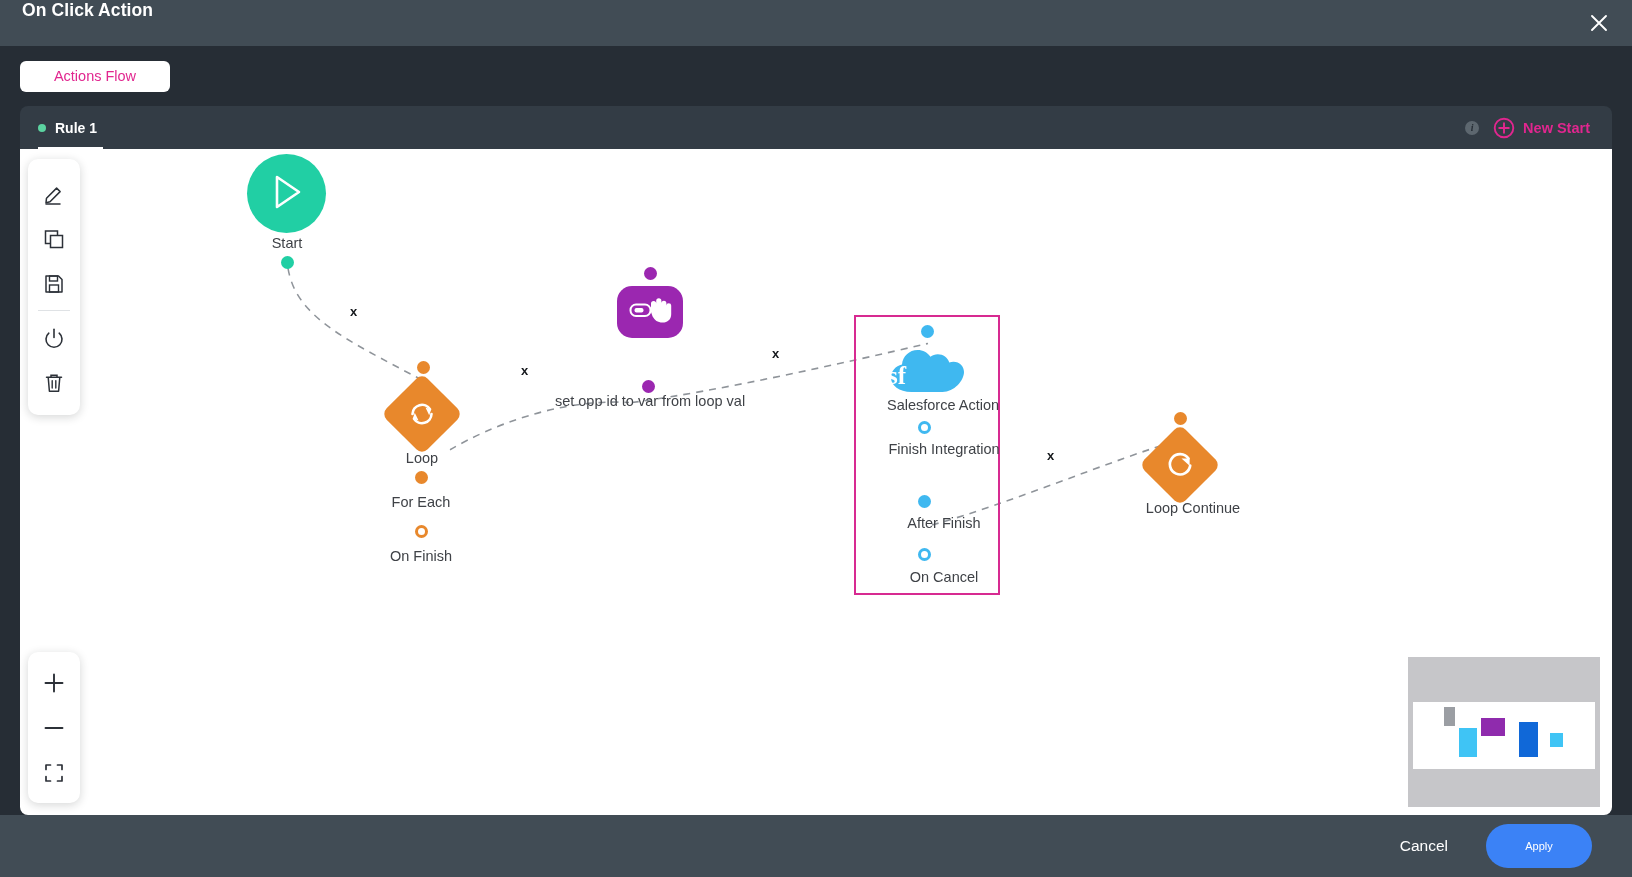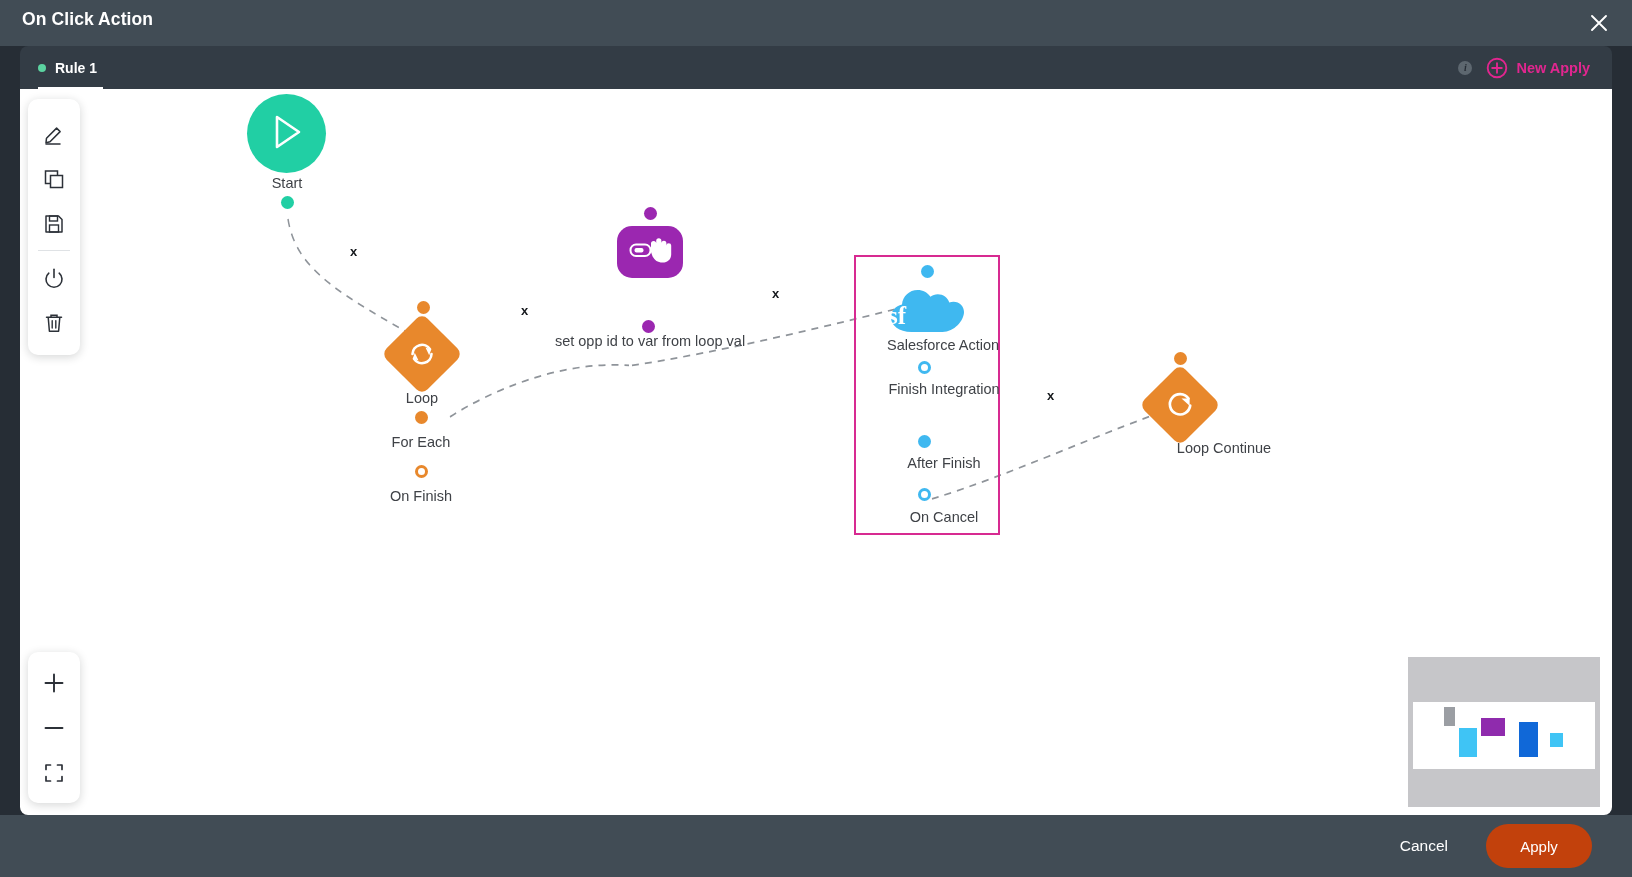--- a/index.html
+++ b/index.html
@@ -21,22 +21,22 @@
     flex-direction: column;
   }
 
   
   .titlebar {
     position: relative;
     height: 46px;
     flex: 0 0 46px;
     background: #414c55;
     display: flex;
-    align-items: flex-end;
-    padding: 16px 22px;
+    align-items: flex-start;
+    padding: 0 22px;
   }
   .titlebar-title {
     color: #ffffff;
     font-size: 17.5px;
     font-weight: bold;
     letter-spacing: 0.1px;
   }
   .close-btn {
     position: absolute;
     right: 20px;
@@ -284,23 +284,23 @@
   .btn-cancel {
     color: #ffffff;
     font-size: 15.5px;
     background: none;
     border: none;
     cursor: pointer;
     font-family: "Liberation Sans", sans-serif;
     padding: 8px 12px;
   }
   .btn-apply {
-    background: #c2410c;
+    background: #3b82f6;
     color: #ffffff;
-    font-size: 15px;
+    font-size: 11px;
     border: none;
     border-radius: 22px;
     width: 106px;
     height: 44px;
     cursor: pointer;
     font-family: "Liberation Sans", sans-serif;
   }
 </style>
 </head>
 <body>
@@ -309,37 +309,42 @@
 
   <div class="titlebar">
     <span class="titlebar-title">On Click Action</span>
     <div class="close-btn">
       <svg width="18" height="18" viewBox="0 0 18 18">
         <path d="M2 2 L16 16 M16 2 L2 16" stroke="#ffffff" stroke-width="1.9" fill="none" stroke-linecap="round"></path>
       </svg>
     </div>
   </div>
 
+  <div class="flowtabs">
+    <div class="flowtab">
+      <span>Actions Flow</span>
+    </div>
+  </div>
 
   <div class="rulebar">
     <div class="rule-tab">
       <span class="rule-dot"></span>
       <span class="rule-label">Rule 1</span>
       <span class="rule-underline"></span>
     </div>
     <div class="rulebar-right">
       <span class="info-icon">i</span>
       <div class="newrule">
         <span>
           <svg width="22" height="22" viewBox="0 0 22 22">
             <circle cx="11" cy="11" r="9.3" stroke="#e1268f" stroke-width="1.9" fill="none"></circle>
             <path d="M11 6.2 V15.8 M6.2 11 H15.8" stroke="#e1268f" stroke-width="1.9" stroke-linecap="round"></path>
           </svg>
         </span>
-        <span>New Apply</span>
+        <span>New Start</span>
       </div>
     </div>
   </div>
 
   <div class="canvas-wrap">
 
     <svg class="canvas-svg" viewBox="0 0 1592 620" preserveAspectRatio="none">
       <g stroke="#8f949a" stroke-width="1.5" fill="none" stroke-dasharray="7,6">
 
         <path d="M 268 111 C 276 155, 320 175, 404 216"></path>
@@ -414,21 +419,21 @@
     <div class="nlabel" style="left:857px; top:419px; width:134px;">On Cancel</div>
 
     <div class="node node-diamond" style="left:1131px; top:287px;">
       <span class="dico">
         <svg width="32" height="32" viewBox="0 0 32 32">
           <path d="M24.5 9.5 A10.2 10.2 0 1 0 26.2 16.5" fill="none" stroke="#ffffff" stroke-width="2.7" stroke-linecap="round"></path>
           <path d="M17.5 9.5 L25.6 9.5 L25.6 16.8 Z" fill="#ffffff"></path>
         </svg>
       </span>
     </div>
-    <div class="nlabel" style="left:1124px; top:350px; width:160px;">Loop Continue</div>
+    <div class="nlabel" style="left:1093px; top:350px; width:160px;">Loop Continue</div>
     <div class="port" style="left:1154px; top:263px; background:#e8882c;"></div>
 
     <div class="edge-x" style="left:330px; top:156px;">x</div>
     <div class="edge-x" style="left:501px; top:215px;">x</div>
     <div class="edge-x" style="left:752px; top:198px;">x</div>
     <div class="edge-x" style="left:1027px; top:300px;">x</div>
 
     <div class="tbar tbar-top">
       <div class="tbtn">
         <span>

